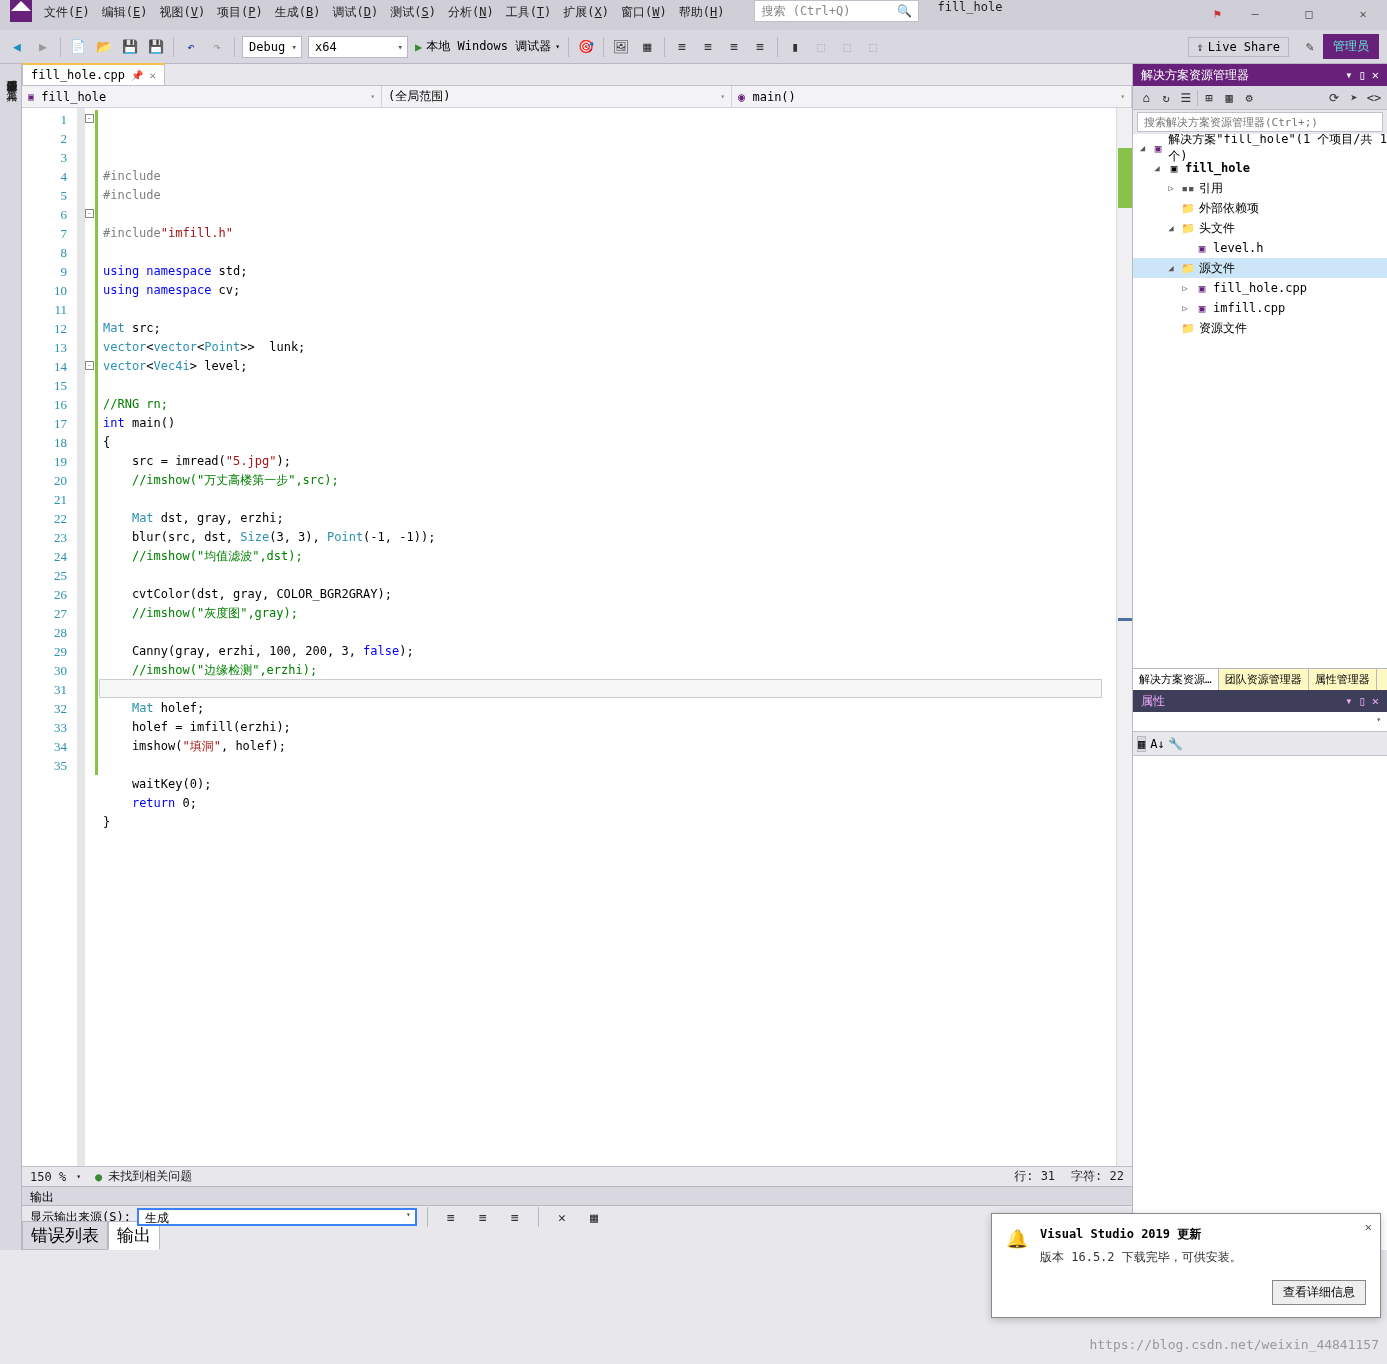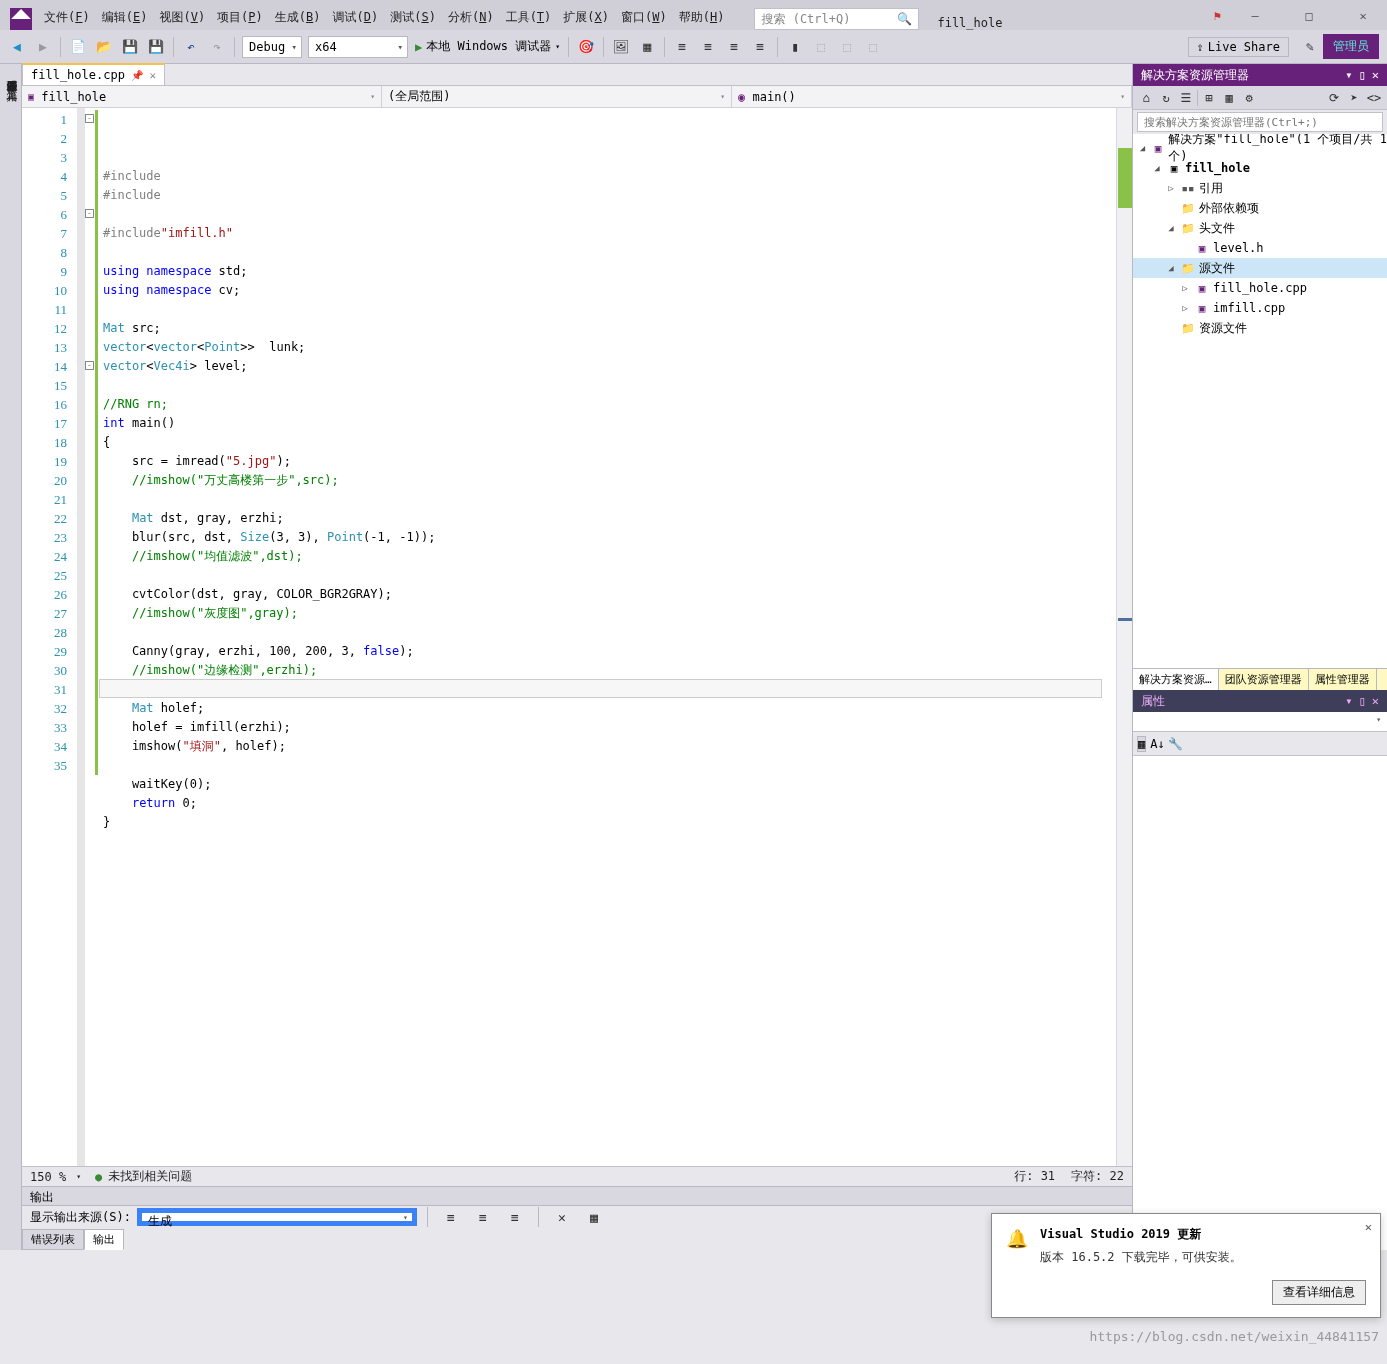--- a/index.html
+++ b/index.html
@@ -1,17 +1,17 @@
 <!DOCTYPE html>
 <html><head>
 <meta charset="utf-8">
 <style>
 *{box-sizing:border-box;margin:0;padding:0;font-family:"Microsoft YaHei",Consolas,monospace;font-size:12px}
 body{background:#e8e8ec;width:1387px;height:1364px;position:relative;overflow:hidden}
-.titlebar{background:#d0cfd8;height:30px;display:flex;align-items:flex-end;padding:0 4px;color:#1e1e1e}
+.titlebar{background:#d0cfd8;height:30px;display:flex;align-items:flex-start;padding:0 4px;color:#1e1e1e}
 .vs-logo{width:22px;height:22px;background:#68217a;margin:0 6px;position:relative;display:flex;align-items:center;justify-content:center}
 .vs-logo::before{content:"";width:14px;height:14px;background:linear-gradient(135deg,#fff 50%,transparent 50%);transform:rotate(45deg)}
 .menu-item{padding:4px 6px;cursor:default}
 .menu-item u{text-decoration:underline}
 .search-box{margin-left:24px;width:165px;height:22px;border:1px solid #c0c0cb;background:#fff;display:flex;align-items:center;padding:0 6px;color:#888}
 .search-box .mag{margin-left:auto;color:#555}
 .title-label{margin-left:18px;color:#1e1e1e;font-weight:500}
 .title-right{margin-left:auto;display:flex;align-items:center;gap:14px}
 .winbtn{width:40px;height:28px;display:flex;align-items:center;justify-content:center;color:#555}
 .toolbar{background:#d9d8e0;height:34px;display:flex;align-items:center;padding:0 4px;border-bottom:1px solid #b8b7c2}
@@ -46,24 +46,24 @@
 .code{flex:1;font-family:Consolas,"Microsoft YaHei";font-size:13px;line-height:19px;padding:2px 16px 0 4px;white-space:pre;position:relative}
 .hl-line{position:absolute;left:0;right:14px;height:19px;border:1px solid #ccc;background:rgba(200,200,210,0.15);top:571px}
 .kw{color:#0000ff}.str{color:#a31515}.typ{color:#2b91af}.cmt{color:#008000}.inc{color:#808080}.incq{color:#a31515}
 .mini-scroll{width:16px;background:#f0f0f3;border-left:1px solid #d8d8de;position:relative}
 .mini-scroll .mark{position:absolute;right:0;width:14px;height:2px}
 .statusline{height:20px;background:#e8e8ec;border-top:1px solid #c0c0cb;display:flex;align-items:center;padding:0 8px;font-size:11px;color:#1e1e1e}
 .statusline .zoom{margin-right:10px}
 .output-area{background:#e8e8ec}
 .output-title{background:#d9d8e0;padding:2px 8px;height:20px;border-top:1px solid #b8b7c2;border-bottom:1px solid #b8b7c2}
 .output-bar{height:22px;display:flex;align-items:center;padding:0 8px;gap:6px}
-.out-combo{width:280px;height:18px;border:5px solid #3b82f6;background:#fff;padding:0 6px;position:relative}
+.out-combo{width:280px;height:18px;border:2px solid #3b82f6;background:#fff;padding:0 6px;position:relative}
 .out-combo::after{content:"▾";position:absolute;right:4px;font-size:8px;color:#555}
 .bottom-tabs{height:22px;display:flex;align-items:flex-end}
-.btab{padding:2px 8px;background:#d9d8e0;border:1px solid #b8b7c2;font-size:11px}
+.btab{padding:2px 8px;background:#d9d8e0;border:1px solid #b8b7c2;font-size:17px}
 .btab.active{background:#fff;border-bottom-color:#fff}
 .right-col{width:255px;display:flex;flex-direction:column;background:#e8e8ec;border-left:1px solid #b8b7c2}
 .panel-title{background:#68217a;color:#fff;padding:3px 8px;display:flex;align-items:center;height:22px}
 .panel-title .ctrls{margin-left:auto;display:flex;gap:6px;font-size:10px}
 .panel-toolbar{height:24px;background:#d9d8e0;display:flex;align-items:center;padding:0 4px;gap:2px;border-bottom:1px solid #c0c0cb}
 .panel-toolbar .tb{width:18px;height:18px;display:flex;align-items:center;justify-content:center;color:#333;font-size:12px}
 .panel-search{height:24px;padding:2px 4px;display:flex}
 .panel-search input{flex:1;border:1px solid #c0c0cb;padding:0 6px;font-size:11px}
 .tree{flex:1;background:#fff;padding:4px 0;font-size:12px;overflow:auto}
 .tree-row{display:flex;align-items:center;height:20px;padding-left:4px;gap:4px;cursor:default}
@@ -79,21 +79,21 @@
 .props-toolbar{height:24px;background:#e8e8ec;display:flex;align-items:center;padding:0 4px;gap:4px;border-bottom:1px solid #c0c0cb}
 .props-combo{height:20px;border-bottom:1px solid #c0c0cb;position:relative;background:#fff}
 .props-combo::after{content:"▾";position:absolute;right:6px;top:3px;font-size:8px;color:#555}
 .props-body{flex:1;background:#fff}
 .notify{position:absolute;right:6px;bottom:46px;width:390px;background:#fff;border:1px solid #888;box-shadow:0 2px 8px rgba(0,0,0,.2);padding:12px 14px}
 .notify .bell{position:absolute;left:14px;top:14px;font-size:18px}
 .notify .nx{position:absolute;right:8px;top:6px;color:#555;cursor:default}
 .notify .nt{margin-left:34px;font-weight:bold;margin-bottom:6px}
 .notify .nb{margin-left:34px;color:#333;margin-bottom:14px}
 .notify .nbtn{float:right;border:1px solid #888;padding:3px 10px;background:#eee}
-.footer{position:absolute;bottom:20px;right:8px;color:#999;font-size:13px}
+.footer{position:absolute;bottom:12px;right:8px;color:#999;font-size:13px}
 </style>
 </head>
 <body>
 
 <div class="titlebar">
  <div class="vs-logo"></div>
  <div id="menus" style="display:flex">
       <span class="menu-item">文件(<u>F</u>)</span>
       <span class="menu-item">编辑(<u>E</u>)</span>
       <span class="menu-item">视图(<u>V</u>)</span>

